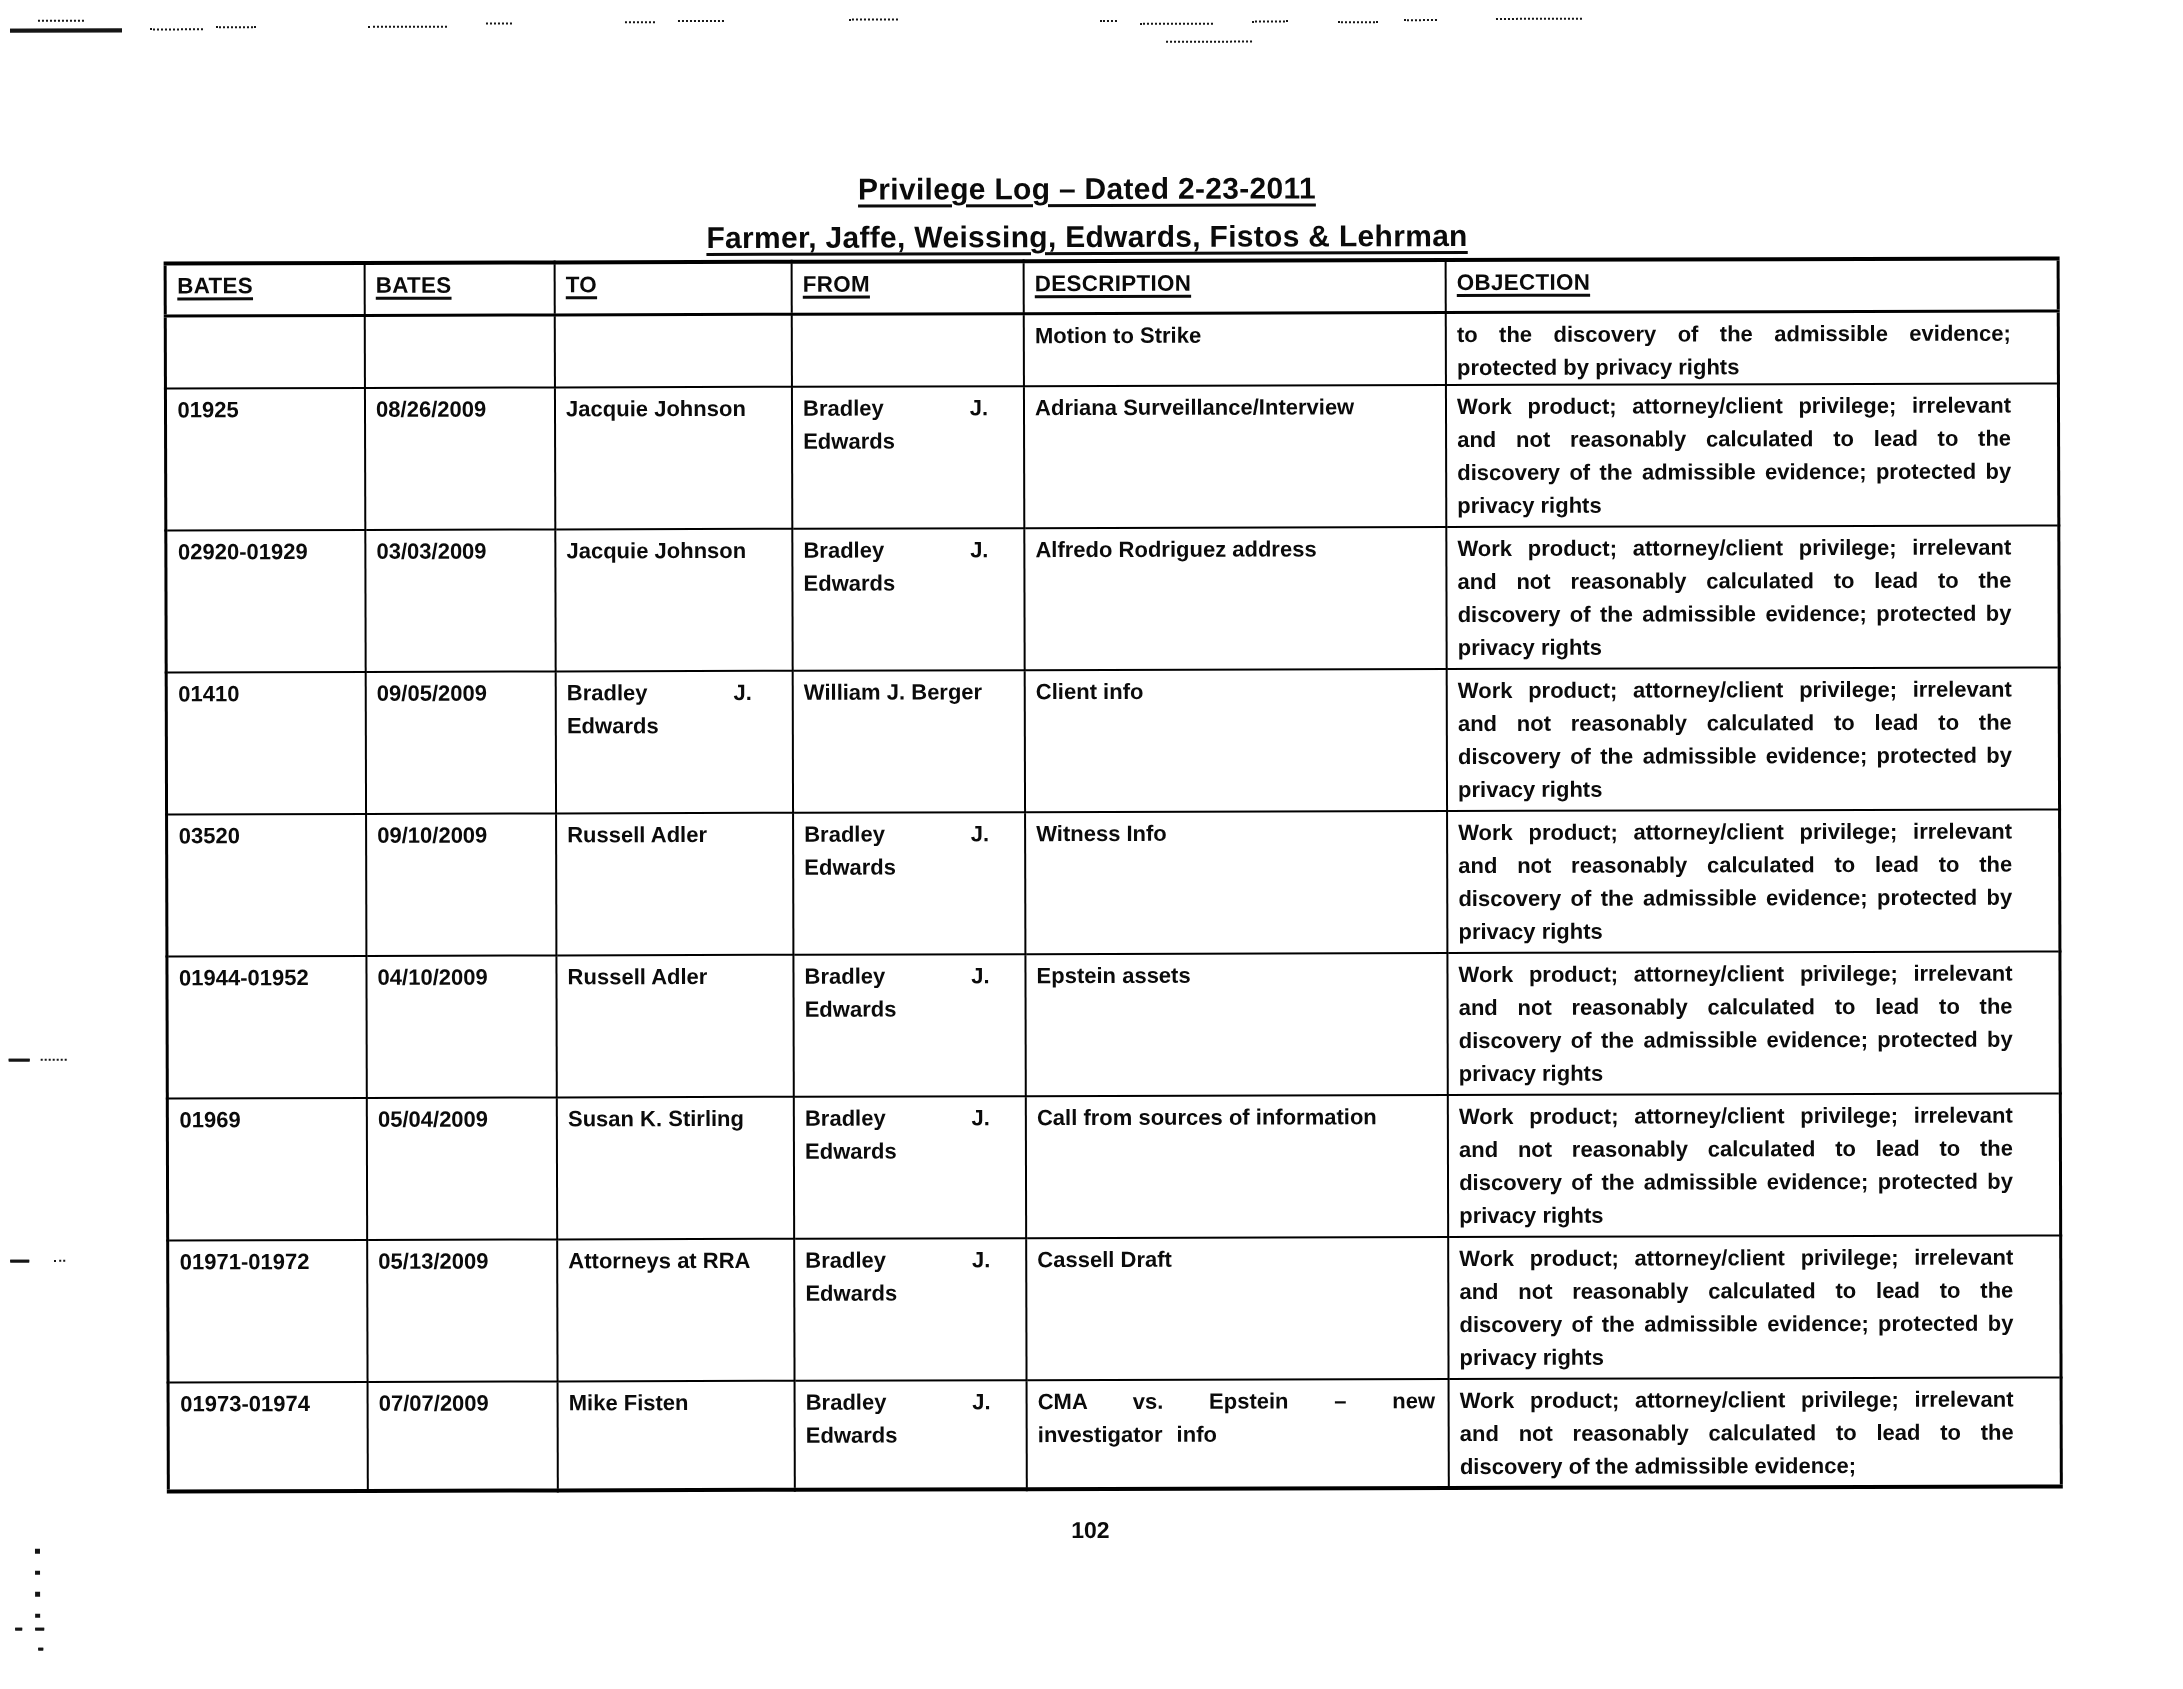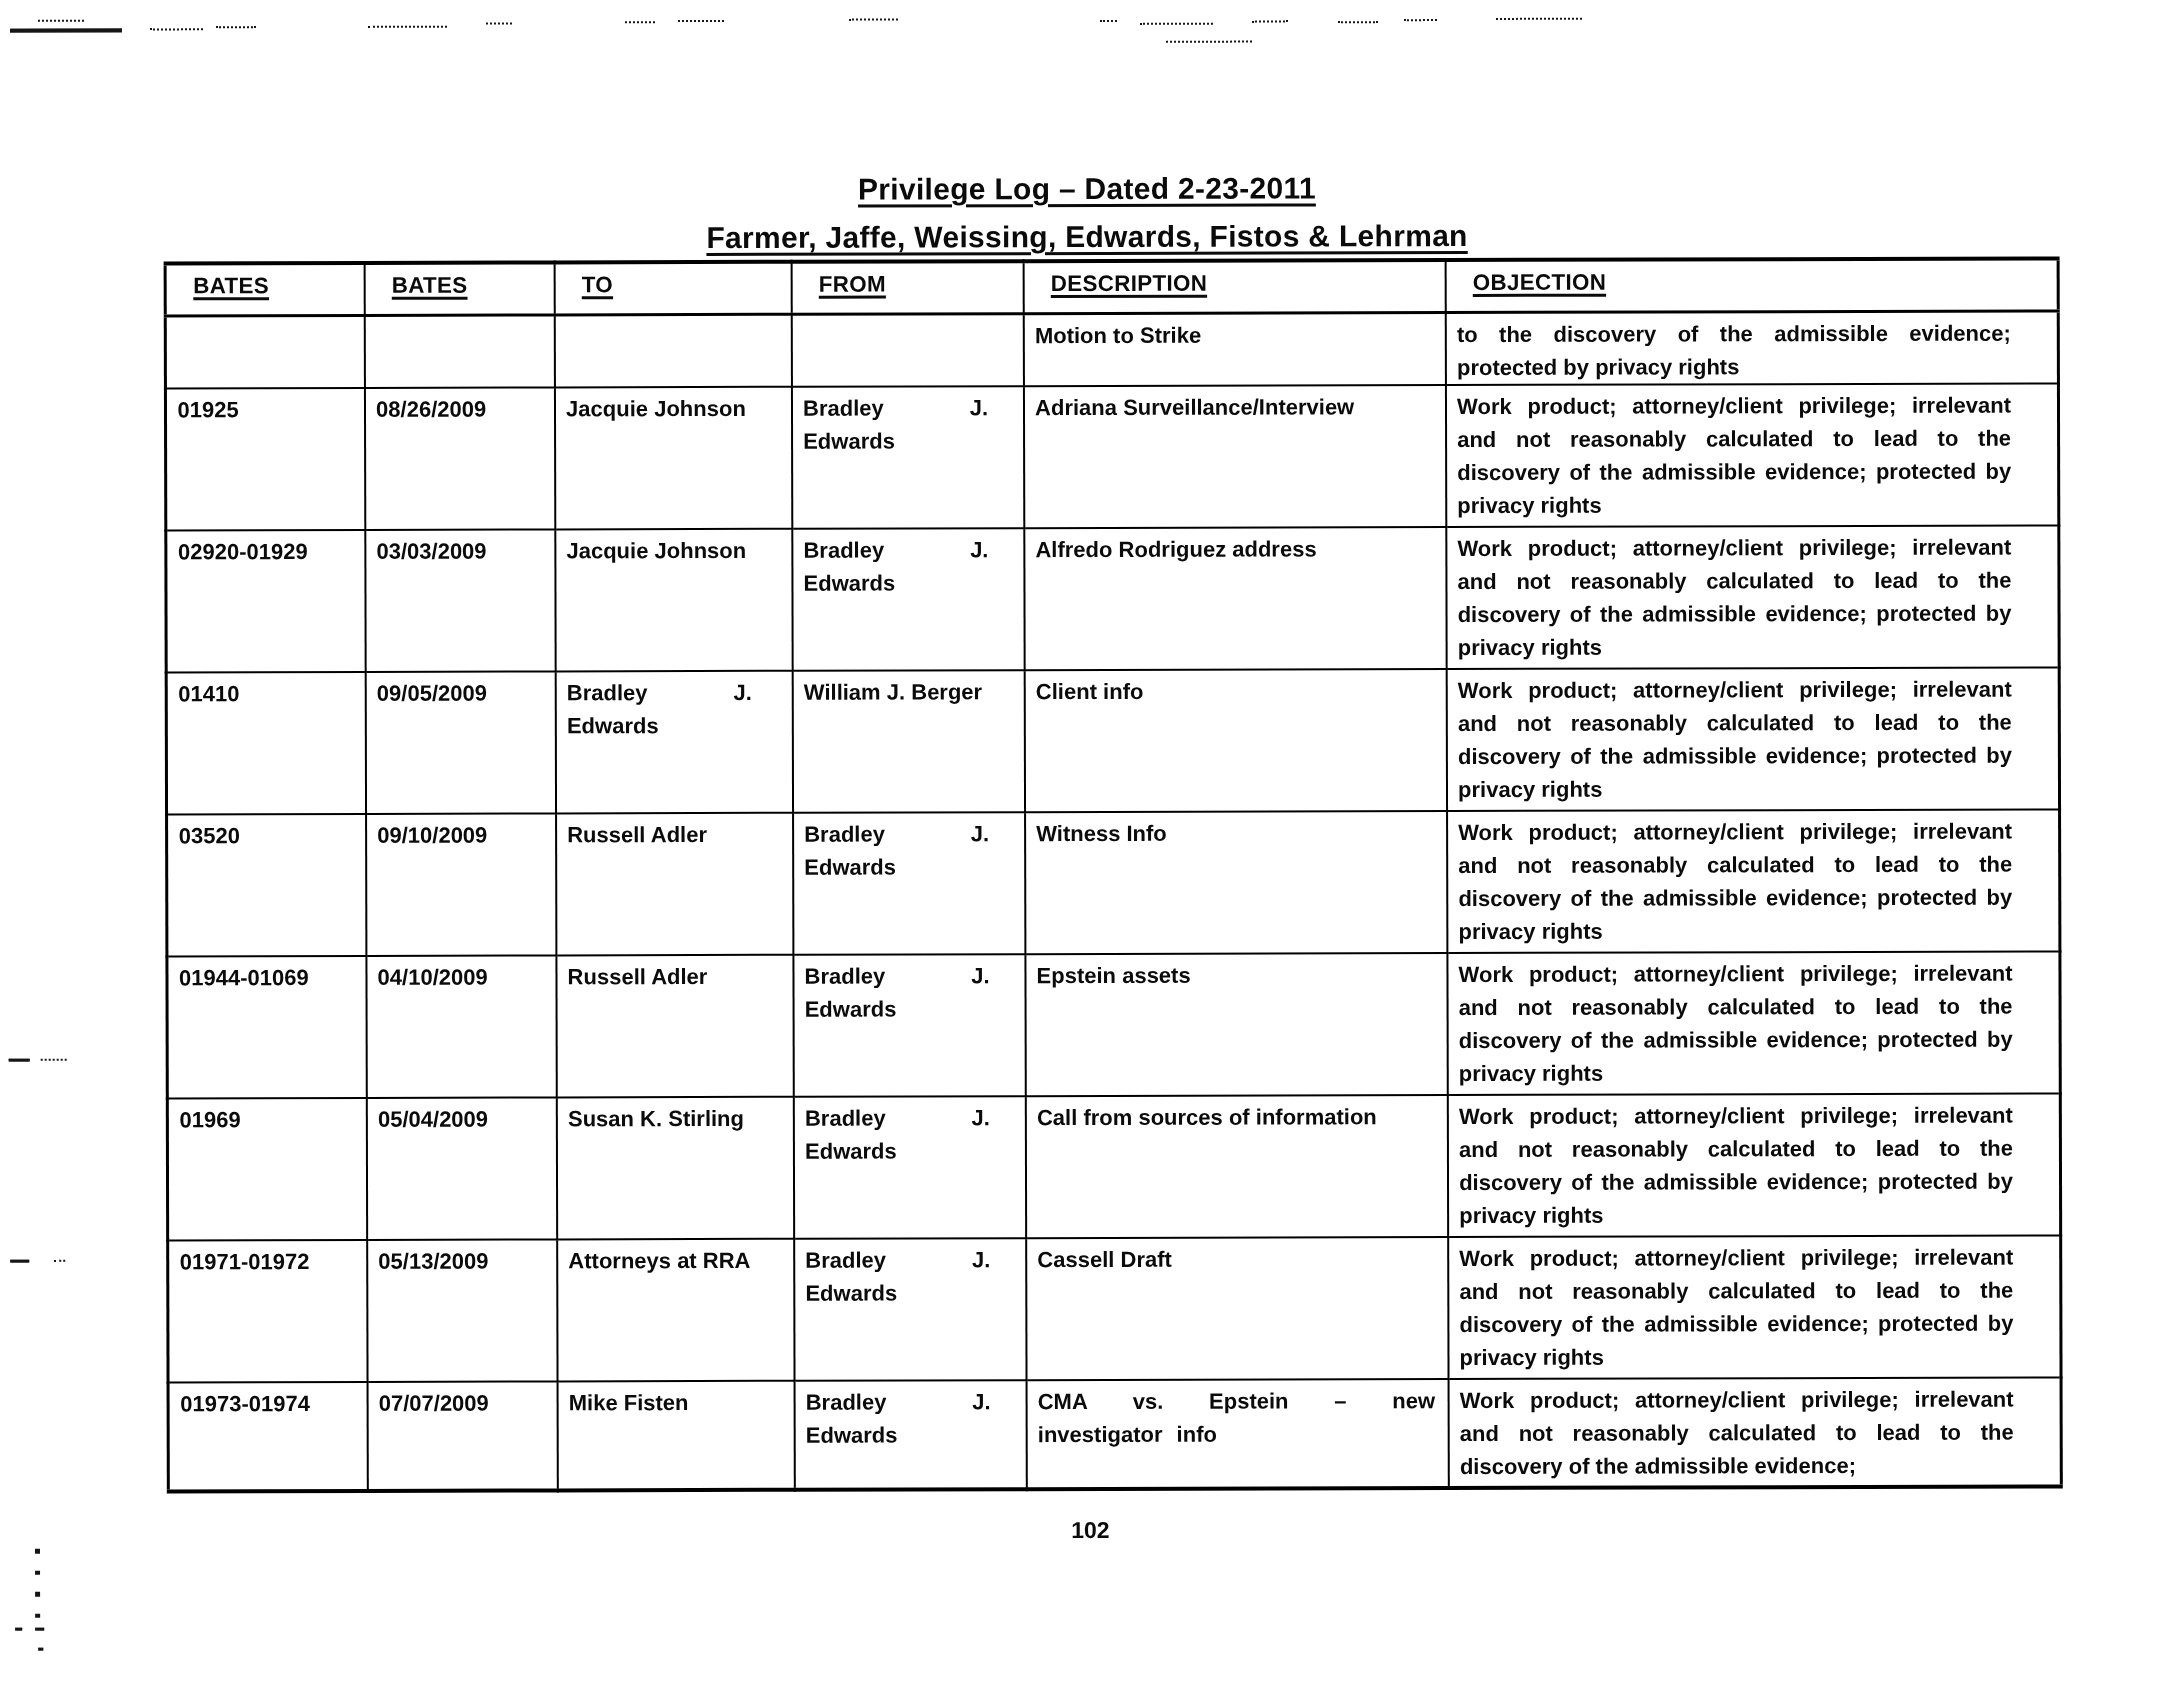--- a/index.html
+++ b/index.html
@@ -61,21 +61,20 @@
     height: 41px;
     text-align: left;
     font-size: 22.4px;
     padding-top: 8px;
   }
   th .hd {
     text-decoration: underline;
     text-decoration-thickness: 2.6px;
     text-underline-offset: 4px;
     letter-spacing: 0.3px;
-    margin-left: 16px;
   }
   td {
     font-size: 22px;
     line-height: 33px;
     padding-top: 4px;
   }
   tr.r-partial { height: 71px; }
   tr.r-std     { height: 142px; }
   tr.r-last    { height: 109px; }
   .cb { width: 100%; }
@@ -255,21 +254,21 @@
           </td>
         <td class="c-desc">
             <div class="cb just">Witness Info</div>
           </td>
         <td class="c-obj">
             <div class="cb just">Work product; attorney/client privilege; irrelevant and not reasonably calculated to lead to the discovery of the admissible evidence; protected by privacy rights</div>
           </td>
       </tr>
       <tr class="r-std">
         <td class="c-bates">
-            <div class="cb">01944-01069</div>
+            <div class="cb">01944-01952</div>
           </td>
         <td class="c-date">
             <div class="cb">04/10/2009</div>
           </td>
         <td class="c-to">
             <div class="cb just">Russell Adler</div>
           </td>
         <td class="c-from">
             <div class="cb just narrow">Bradley J. Edwards</div>
           </td>

